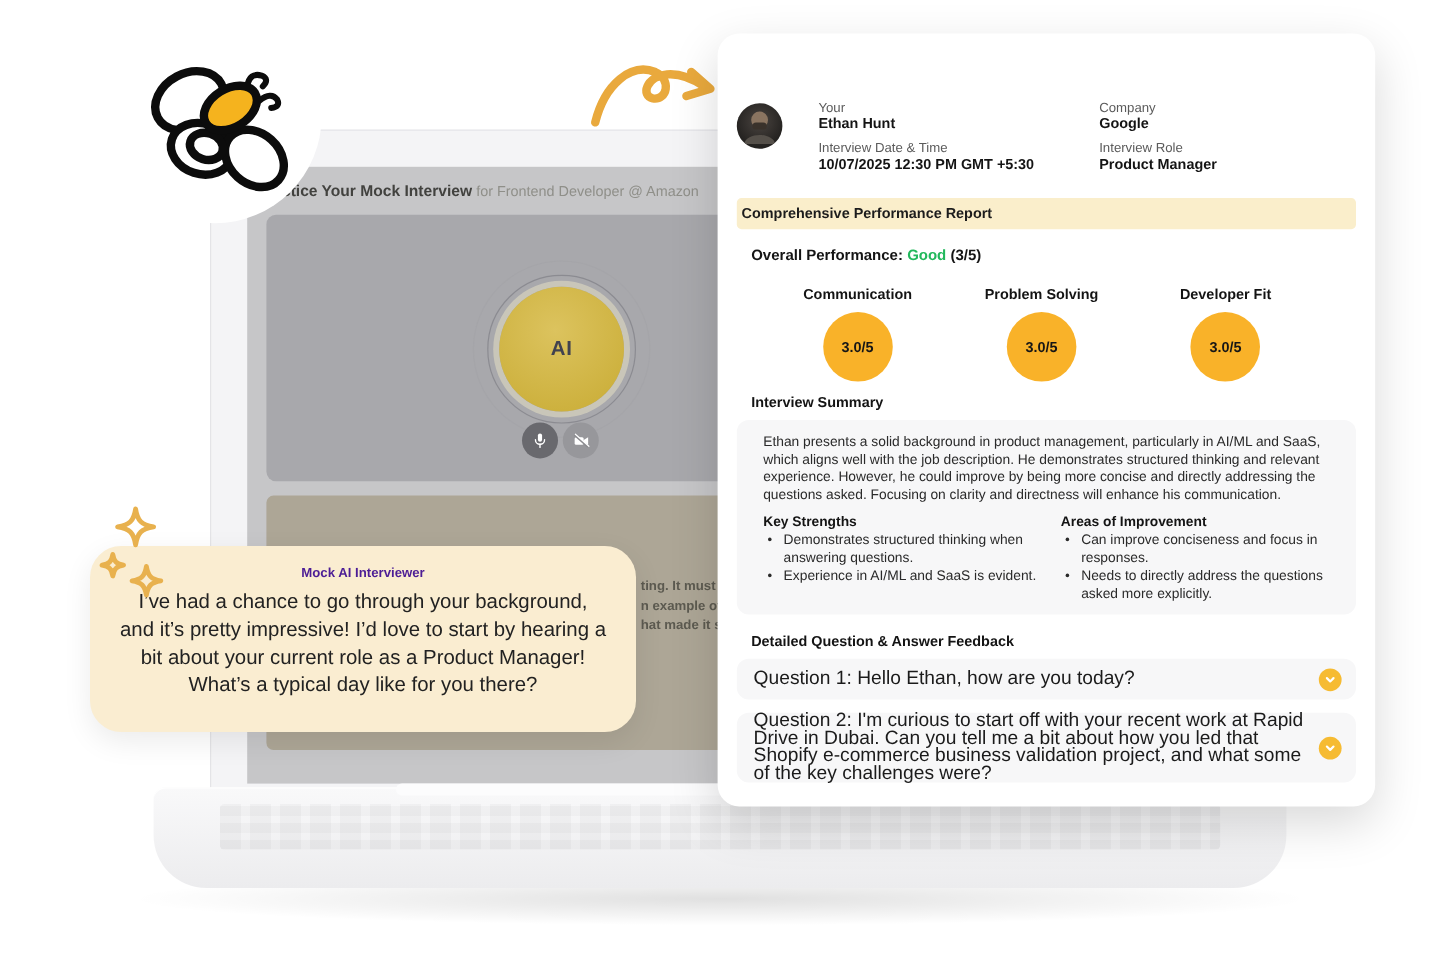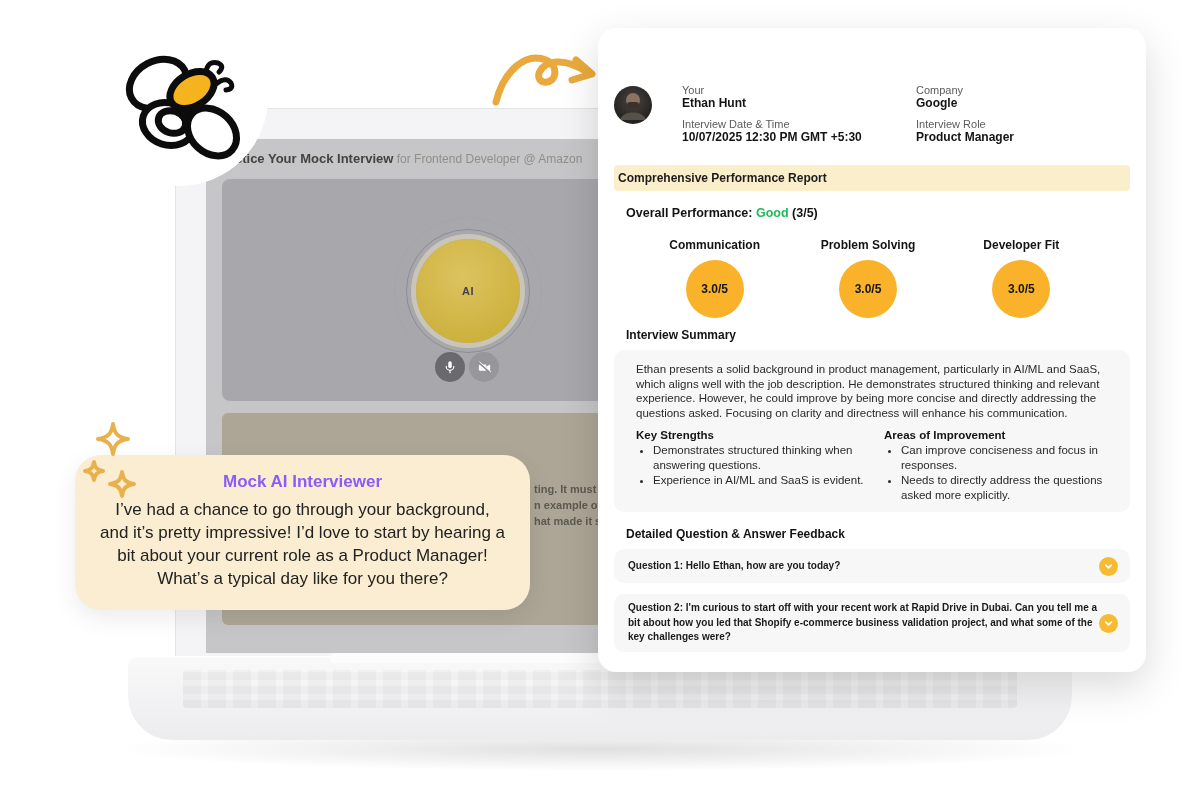--- a/index.html
+++ b/index.html
@@ -18,21 +18,21 @@
   .video-panel { position:absolute; left:16px; top:40px; width:742px; height:222px;
     background:#a8a8ac; border-radius:8px; }
   .ai-ring { position:absolute; left:184px; top:50px; width:124px; height:124px; border-radius:50%;
     border:1px solid rgba(130,130,136,.75); display:flex; align-items:center; justify-content:center; }
   .ai-halo { position:absolute; left:172px; top:38px; width:148px; height:148px; border-radius:50%;
     border:1px solid rgba(160,160,166,.4); }
   .ai-circle { width:104px; height:104px; border-radius:50%;
     background:radial-gradient(circle at 45% 35%, #dcc35e, #cdb13e 75%);
     box-shadow:0 0 0 5px rgba(228,222,196,.55);
     display:flex; align-items:center; justify-content:center;
-    font-weight:700; font-size:11px; color:#41424f; letter-spacing:.5px; }
+    font-weight:700; font-size:17px; color:#41424f; letter-spacing:.5px; }
   .av-btn { position:absolute; width:30px; height:30px; border-radius:50%;
     display:flex; align-items:center; justify-content:center; }
   .btn-mic { left:213px; top:173px; background:#69696e; }
   .btn-cam { left:247px; top:173px; background:#97979b; }
   .chat-panel { position:absolute; left:16px; top:274px; width:742px; height:212px;
     background:#ada696; border-radius:6px; }
   .chat-fragments { position:absolute; left:312px; top:68px; font-size:11px; font-weight:600;
     color:#5c5a50; line-height:16px; white-space:nowrap; }
   .laptop-base { position:absolute; left:128px; top:656px; width:944px; height:84px;
     background:linear-gradient(#f9f9fa, #ececee); border-radius:10px 10px 44px 44px; z-index:2;
@@ -49,21 +49,21 @@
   
   .bee-badge { position:absolute; left:90px; top:8px; width:178px; height:178px; background:#fff;
     border-radius:50%; z-index:4; }
   .arrow-doodle { position:absolute; left:490px; top:44px; z-index:4; }
   .sparkles { position:absolute; left:80px; top:418px; z-index:7; }
 
   
   .bubble { position:absolute; left:75px; top:455px; width:455px; height:155px; background:#faedd1;
     border-radius:26px; z-index:6; box-shadow:0 8px 24px rgba(0,0,0,.08); text-align:center;
     padding:17px 24px 0; }
-  .bubble-title { font-size:17px; font-weight:700; color:#8b5cf6; margin-bottom:6px; }
+  .bubble-title { font-size:11px; font-weight:700; color:#4c1d95; margin-bottom:6px; }
   .bubble-msg { font-size:17px; line-height:23px; color:#222; }
 
   
   .card { position:absolute; left:598px; top:28px; width:548px; height:644px; background:#fff;
     border-radius:18px; box-shadow:0 14px 40px rgba(0,0,0,.15); z-index:5; }
   .card-title { position:absolute; left:16px; top:17px; font-size:17.5px; font-weight:700; color:#111; }
   .avatar { position:absolute; left:16px; top:58px; width:38px; height:38px; border-radius:50%;
     background:radial-gradient(circle at 50% 40%, #4a4440, #242220 70%); overflow:hidden; }
   .profile-col { position:absolute; top:56px; }
   .col-a { left:84px; } .col-b { left:318px; }
@@ -86,21 +86,21 @@
     background:#f7f7f8; border-radius:10px; padding:12px 16px 0 22px; }
   .summary-text { font-size:11.5px; line-height:14.5px; color:#2a2a2a; }
   .sum-cols { display:flex; margin-top:9px; }
   .sum-col-a { width:248px; } .sum-col-b { flex:1; }
   .sum-h { font-size:11.5px; font-weight:700; color:#141414; }
   .sum-ul { list-style:disc; padding-left:17px; margin-top:2px; }
   .sum-ul li { font-size:11.5px; line-height:14.5px; color:#2a2a2a; margin-bottom:1px; }
   .q-row { position:absolute; left:16px; width:516px; background:#f7f7f8; border-radius:10px;
     display:flex; align-items:center; padding:0 12px 0 14px; cursor:pointer; }
   .q1 { top:521px; height:34px; } .q2 { top:566px; height:58px; }
-  .q-text { flex:1; font-size:10px; font-weight:700; color:#1b1b1b; line-height:14.5px; }
+  .q-text { flex:1; font-size:16px; font-weight:400; color:#1b1b1b; line-height:14.5px; }
   .chev { width:19px; height:19px; border-radius:50%; background:#f6bb32; flex:none;
     display:flex; align-items:center; justify-content:center; }
 </style>
 </head>
 <body>
 
 <div class="stage">
 
   <div class="floor-shadow"></div>
 

